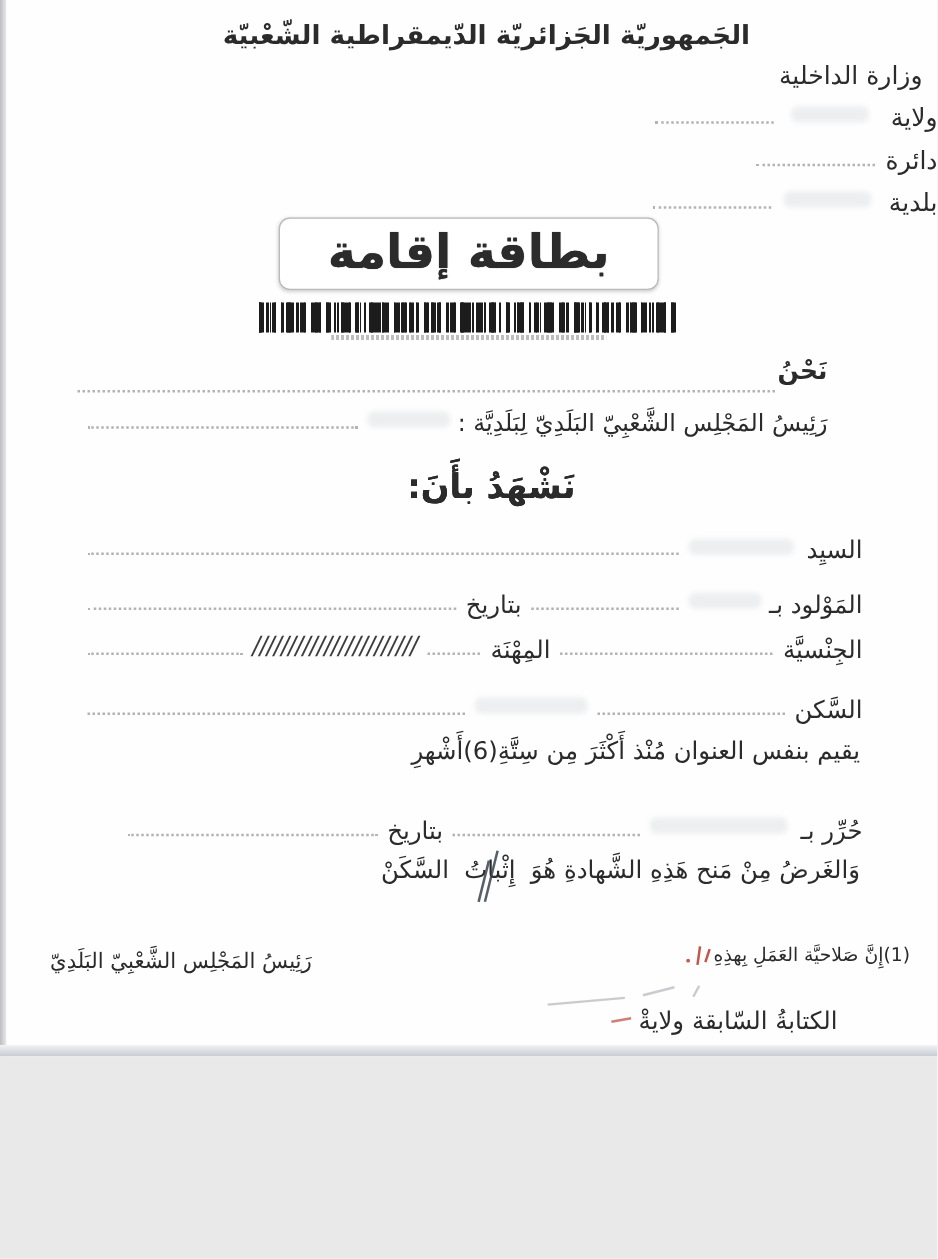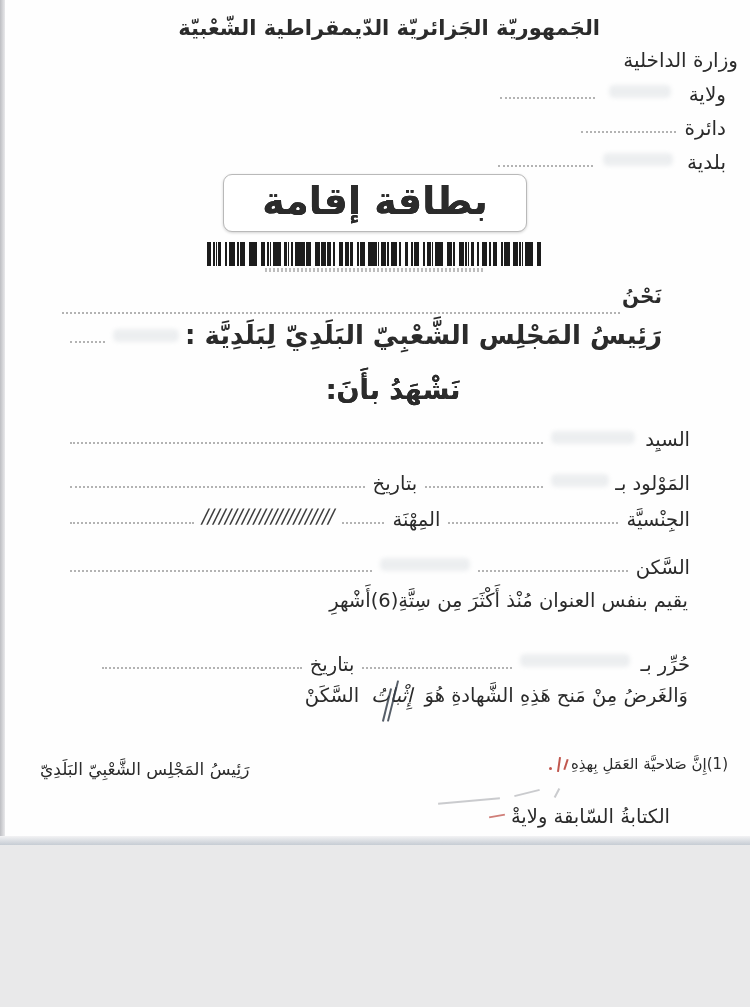--- a/index.html
+++ b/index.html
@@ -8,21 +8,21 @@
     background:#fefefe;color:#2b2b2b;direction:rtl;
     font-family:"DejaVu Sans",sans-serif;
   }
   .edge-left{position:absolute;right:auto;left:0;top:0;width:5px;height:100%;
     background:linear-gradient(90deg,#bdbec2,#e9e9eb);z-index:5;}
   .edge-bottom{position:absolute;bottom:0;left:0;width:100%;height:9px;
     background:linear-gradient(#f3f3f4,#c6ccd4);z-index:5;}
 
   .republic{padding:16px 150px 0 0;font-size:21px;font-weight:bold;white-space:nowrap;}
   .ministry{margin-top:8px;padding-right:12px;text-align:right;font-size:20px;}
-  .admin-row{display:flex;align-items:flex-end;margin-top:4px;padding-right:24px;height:30px;}
+  .admin-row{display:flex;align-items:flex-end;margin-top:4px;padding-right:0;height:30px;}
   .admin-lbl{font-size:20px;white-space:nowrap;}
   .admin-dots{width:95px;margin-right:96px;flex:none;}
 
   .dots{border-bottom:2px dotted #b3b3b3;height:0;align-self:flex-end;margin:0 8px 7px 8px;}
   .dots.fill{flex:1;}
   .smudge{display:inline-block;background:#93a0aa;opacity:.16;filter:blur(2px);
     height:13px;border-radius:5px;align-self:center;flex:none;}
 
   .title-box{
     width:302px;margin:0 auto;margin-top:0;padding:4px 0 8px;
@@ -37,21 +37,21 @@
       repeating-linear-gradient(90deg,#1c1c1c 0 3px,transparent 3px 11px),
       repeating-linear-gradient(90deg,#1c1c1c 0 1px,transparent 1px 9px),
       repeating-linear-gradient(90deg,#1c1c1c 0 4px,transparent 4px 23px);
   }
   .barcode-microtext{width:220px;height:4px;margin:2px auto 0;opacity:.55;filter:blur(.4px);
     background:repeating-linear-gradient(90deg,#888 0 2px,transparent 2px 4px);}
 
   .we-lbl{margin-top:12px;padding-right:88px;font-size:20px;font-weight:bold;}
   .we-dots{margin:2px 130px 0 62px;border-bottom:2px dotted #b3b3b3;height:2px;position:relative;}
   .mayor-row{display:flex;align-items:flex-end;margin-top:6px;padding:0 88px 0 62px;height:30px;}
-  .mayor-lbl{font-size:26px;font-weight:bold;white-space:nowrap;}
+  .mayor-lbl{font-size:19px;font-weight:normal;white-space:nowrap;}
 
   .certify{margin-top:24px;text-align:center;position:relative;right:-18px;
     font-size:27px;font-weight:bold;letter-spacing:.5px;text-shadow:0 0 .5px #111;}
 
   .row{display:flex;align-items:flex-end;padding:0 60px 0 62px;}
   .lbl{font-size:19.5px;white-space:nowrap;}
   .r-mr{margin-top:18px;height:28px;}
   .r-born{margin-top:14px;height:30px;}
   .r-nat{margin-top:6px;height:30px;}
   .r-res{margin-top:18px;height:30px;}
@@ -60,21 +60,21 @@
 
   .statement{margin-top:10px;padding-right:62px;font-size:19.5px;text-align:right;}
   .statement.second{margin-top:8px;}
 
   .r-drawn{margin-top:32px;height:32px;padding:0 60px 0 75px;}
   .drawn-dots-place{width:150px;flex:none;}
   .drawn-dots-date{width:200px;flex:none;}
 
   .purpose{margin-top:8px;padding-right:62px;font-size:19.5px;text-align:right;}
   .purpose .w{margin-left:6px;}
-  .marked{position:relative;display:inline-block;font-style:italic;}
+  .marked{position:relative;display:inline-block;}
   .marked::before,.marked::after{content:"";position:absolute;width:2px;background:#38424e;opacity:.85;}
   .marked::before{height:42px;right:18px;top:-4px;transform:rotate(14deg);}
   .marked::after{height:34px;right:24px;top:4px;transform:rotate(14deg);}
 
   .pencil{position:absolute;top:788px;left:430px;width:140px;height:24px;z-index:2;}
   .pencil i{position:absolute;display:block;background:#8b8f94;opacity:.45;}
   .pencil .p1{width:62px;height:2px;top:12px;left:8px;transform:rotate(-5deg);}
   .pencil .p2{width:26px;height:2px;top:4px;left:84px;transform:rotate(-14deg);}
   .pencil .p3{width:2px;height:10px;top:0;left:126px;transform:rotate(28deg);}
 

